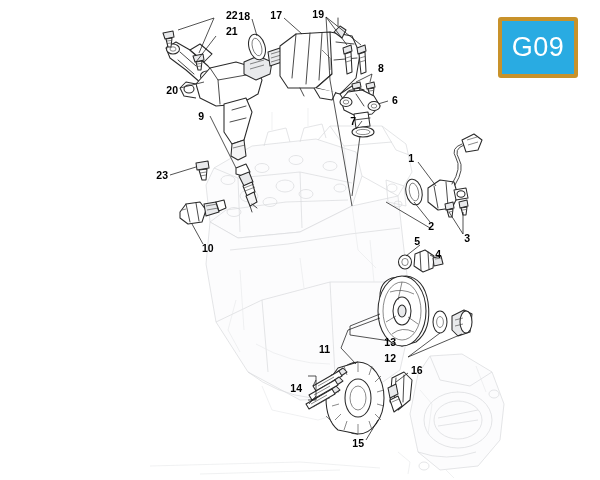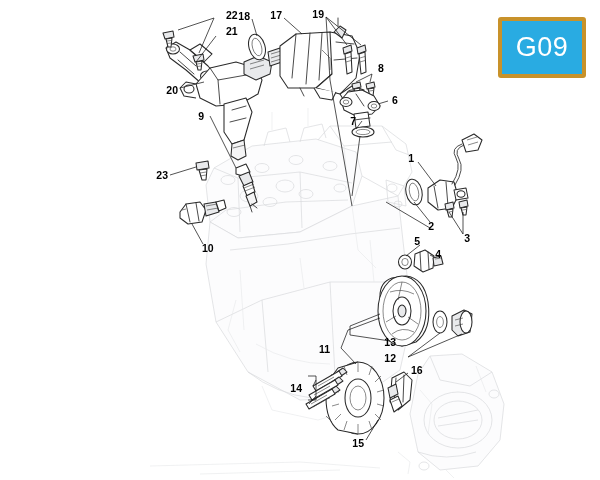--- a/index.html
+++ b/index.html
@@ -36,21 +36,21 @@
     font-family: "Liberation Sans", sans-serif;
     font-size: 10.5px;
     font-weight: bold;
     fill: #000000;
   }
   
   #code-badge {
     position: absolute;
     left: 498px;
     top: 17px;
-    width: 88px;
+    width: 80px;
     height: 61px;
     box-sizing: border-box;
     background: #29abe2;
     border: 4px solid #c8922a;
     border-radius: 3px;
     display: flex;
     align-items: center;
     justify-content: center;
   }
   #code-badge-text {

